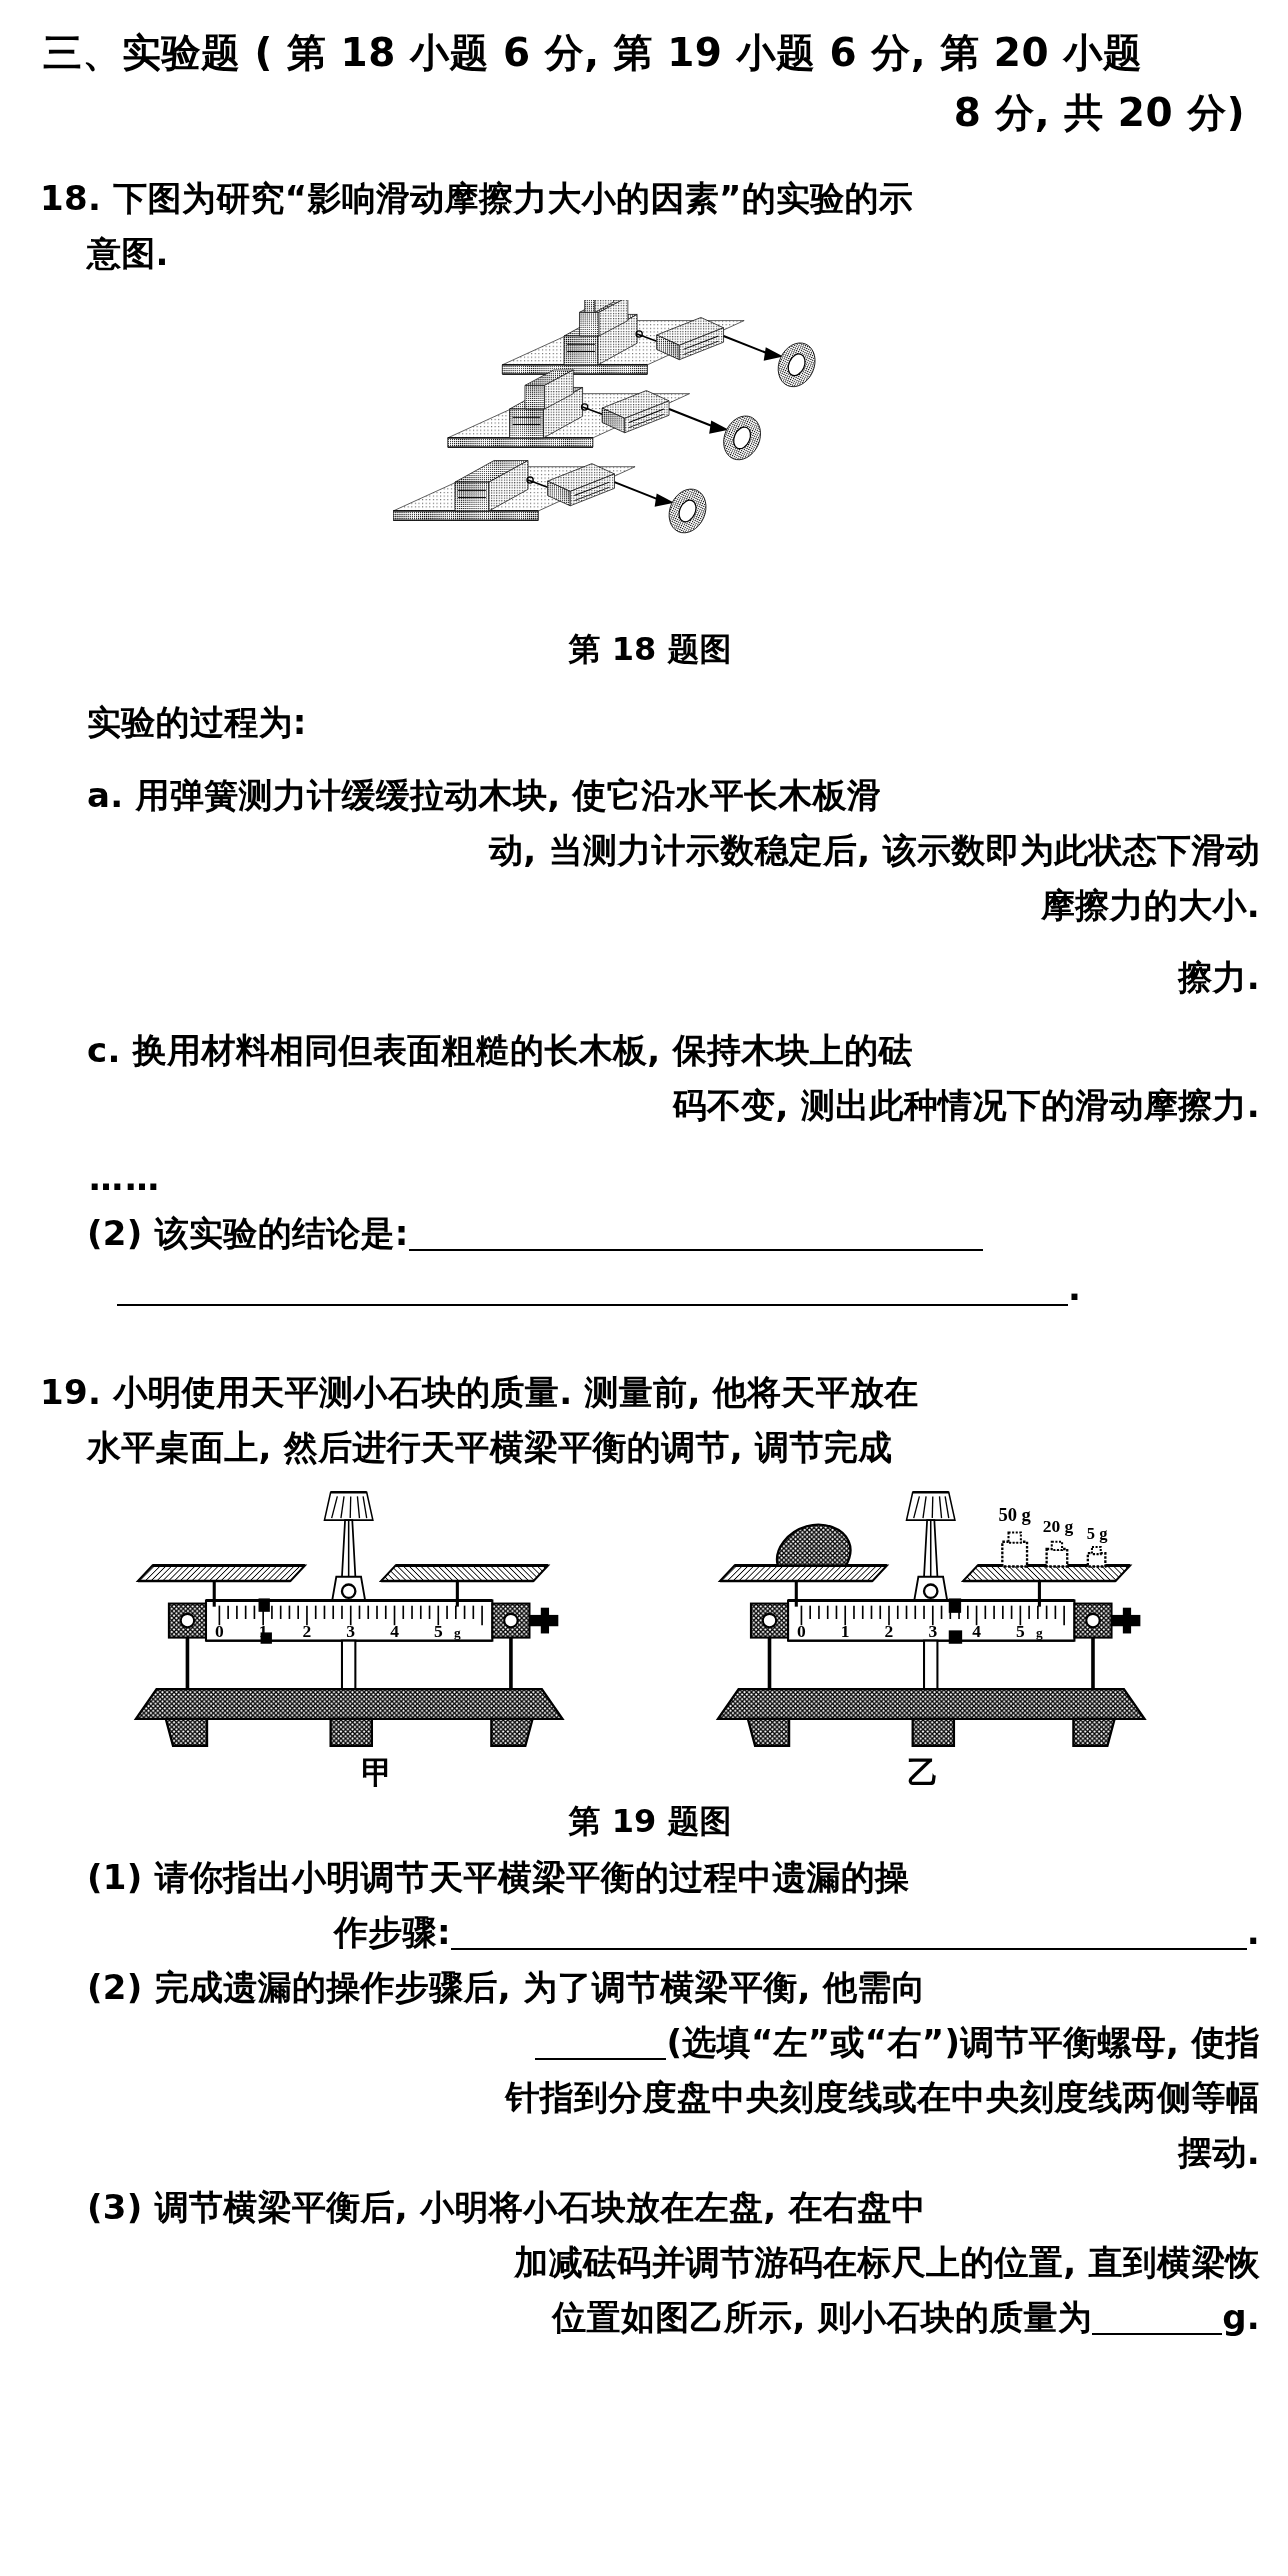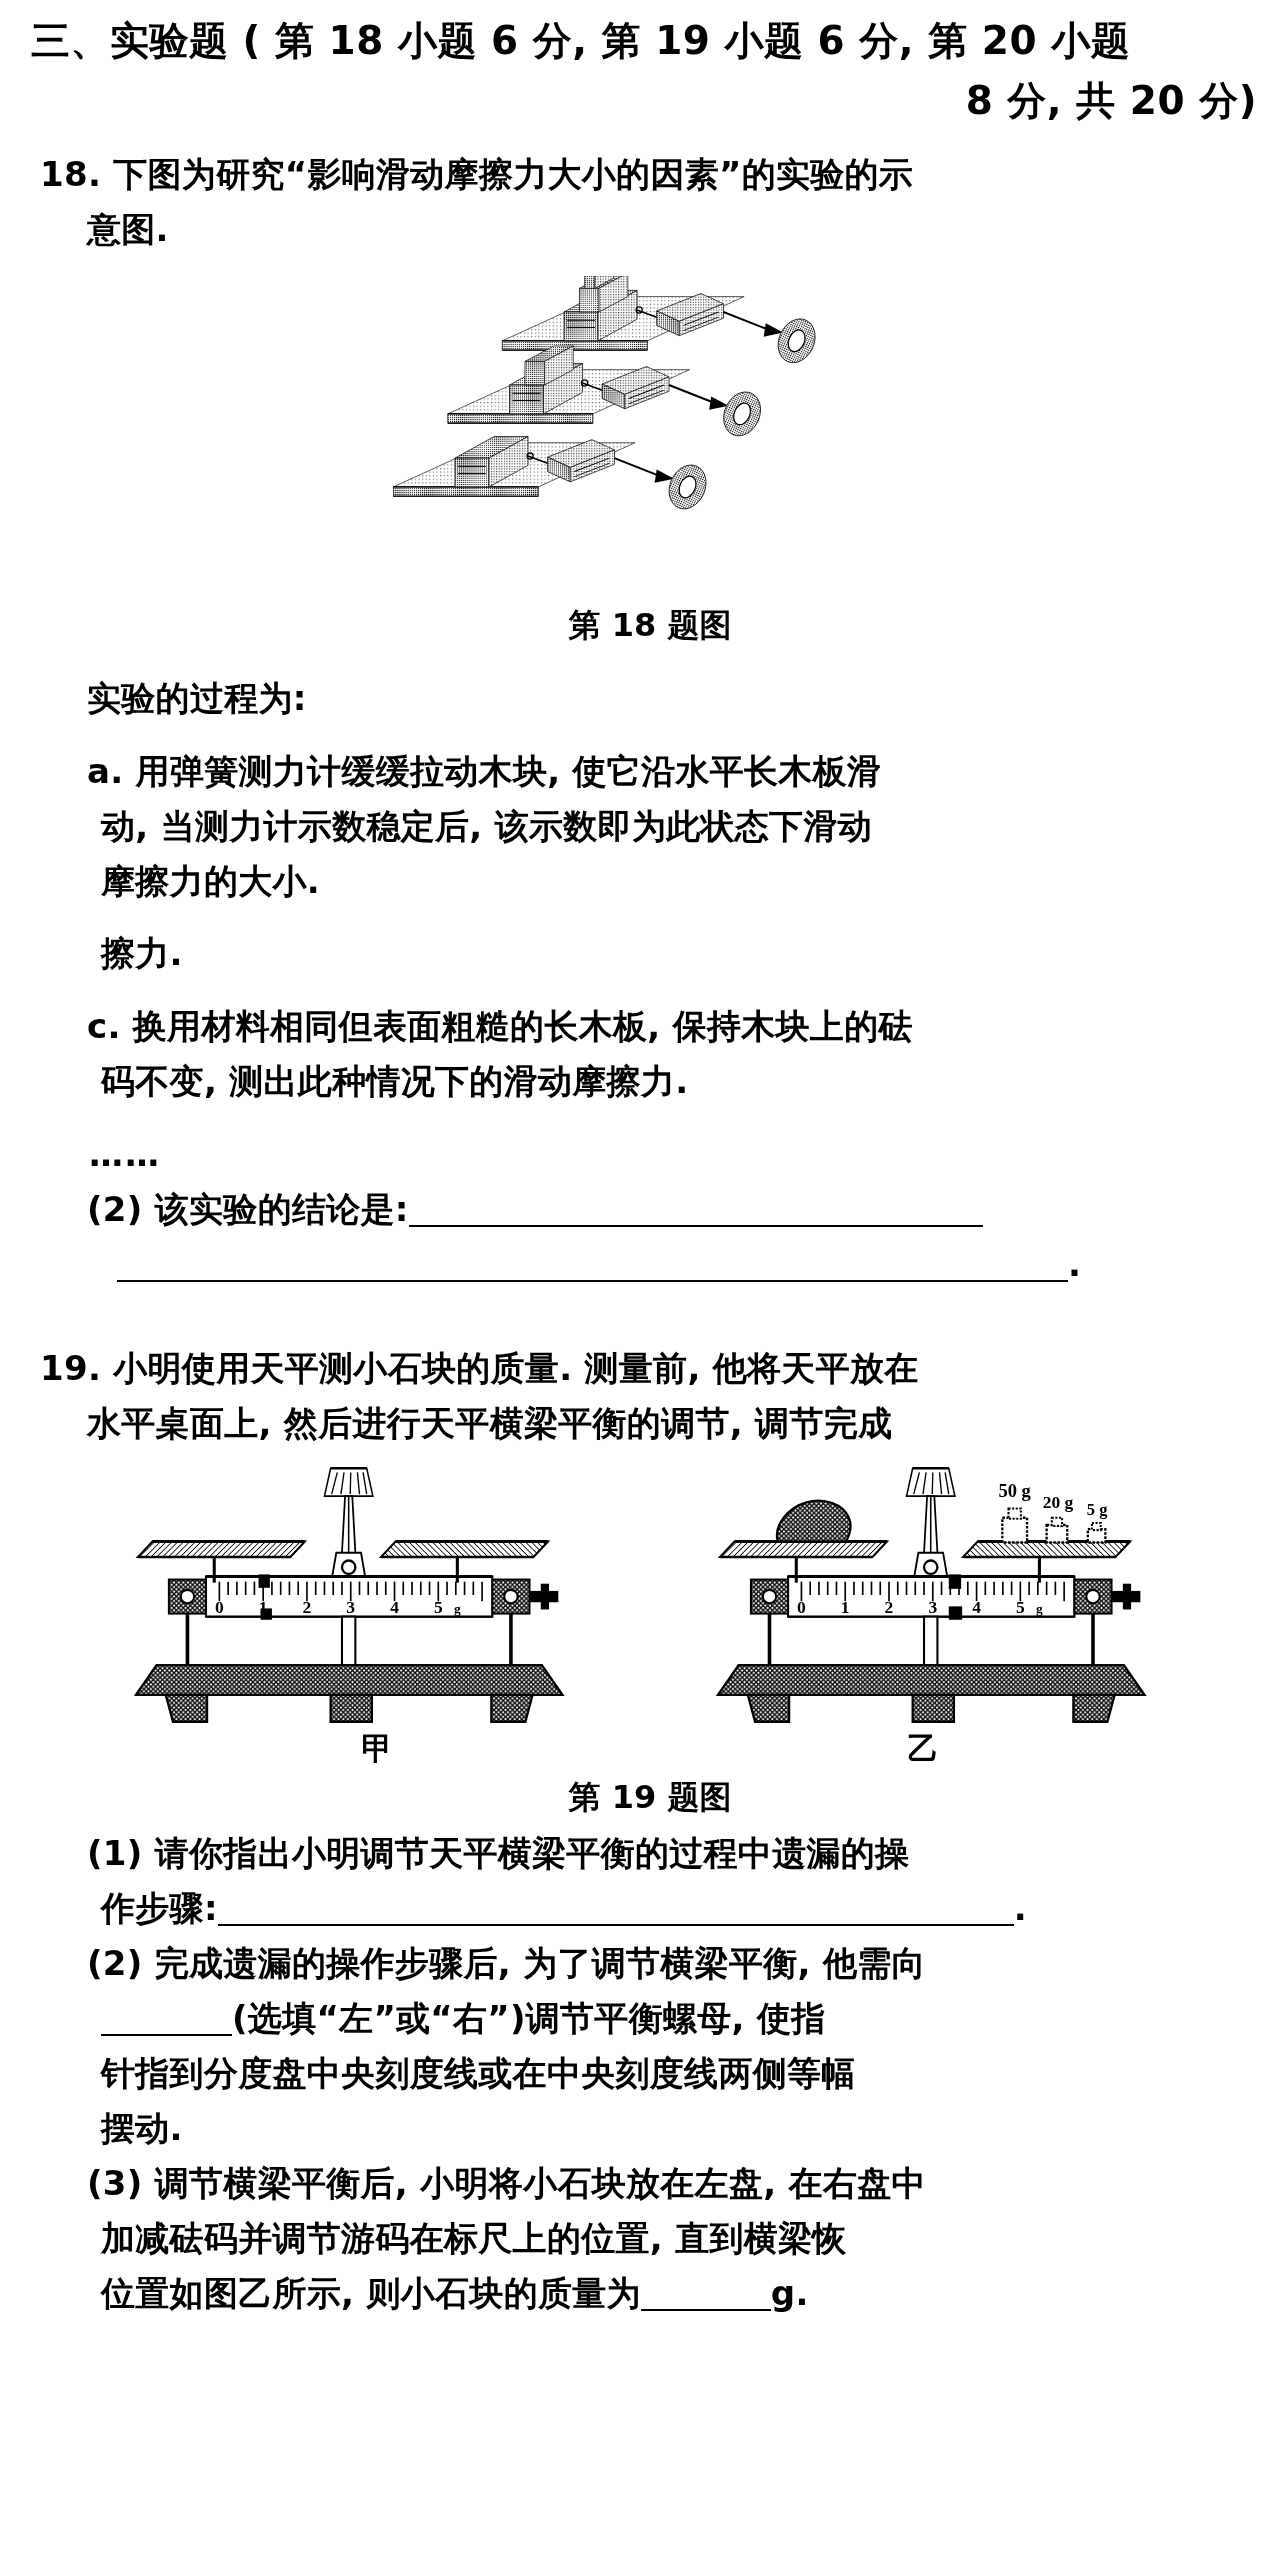--- a/index.html
+++ b/index.html
@@ -11,36 +11,36 @@
   }
   .page { width:1288px; min-height:3484px; position:relative; padding:0; box-sizing:border-box; }
 
   
   .section-head {
     font-family:"DejaVu Sans","Liberation Sans",sans-serif;
     font-weight:bold;
     font-size:39px;
     line-height:1.52;
     letter-spacing:0.5px;
-    margin:0;
+    margin:12px;
     padding:11.3px 31px 0 31px;
   }
   .section-head .l2 { display:block; padding-left:49px;text-align:right; }
 
   .qblock { padding:0 28px 0 40px; }
   .qline {
     font-family:"DejaVu Sans","Liberation Sans",sans-serif;
     font-weight:bold;
     font-size:34px;
     line-height:1.62;
     letter-spacing:0.3px;
     white-space:nowrap;
   }
   .qline.ind1 { padding-left:47px; }
-  .qline.ind2 { padding-left:61px; }
+  .qline.ind2 { padding-left:61px;text-align:right; }
   .qline.ind3 { padding-left:77px; }
   .qline.ind-dots { padding-left:49px; letter-spacing:2.1px; }
 
   
   .rule {
     display:inline-block;
     border-bottom:2.6px solid #000;
     height:0.95em;
     vertical-align:-0.18em;
   }

